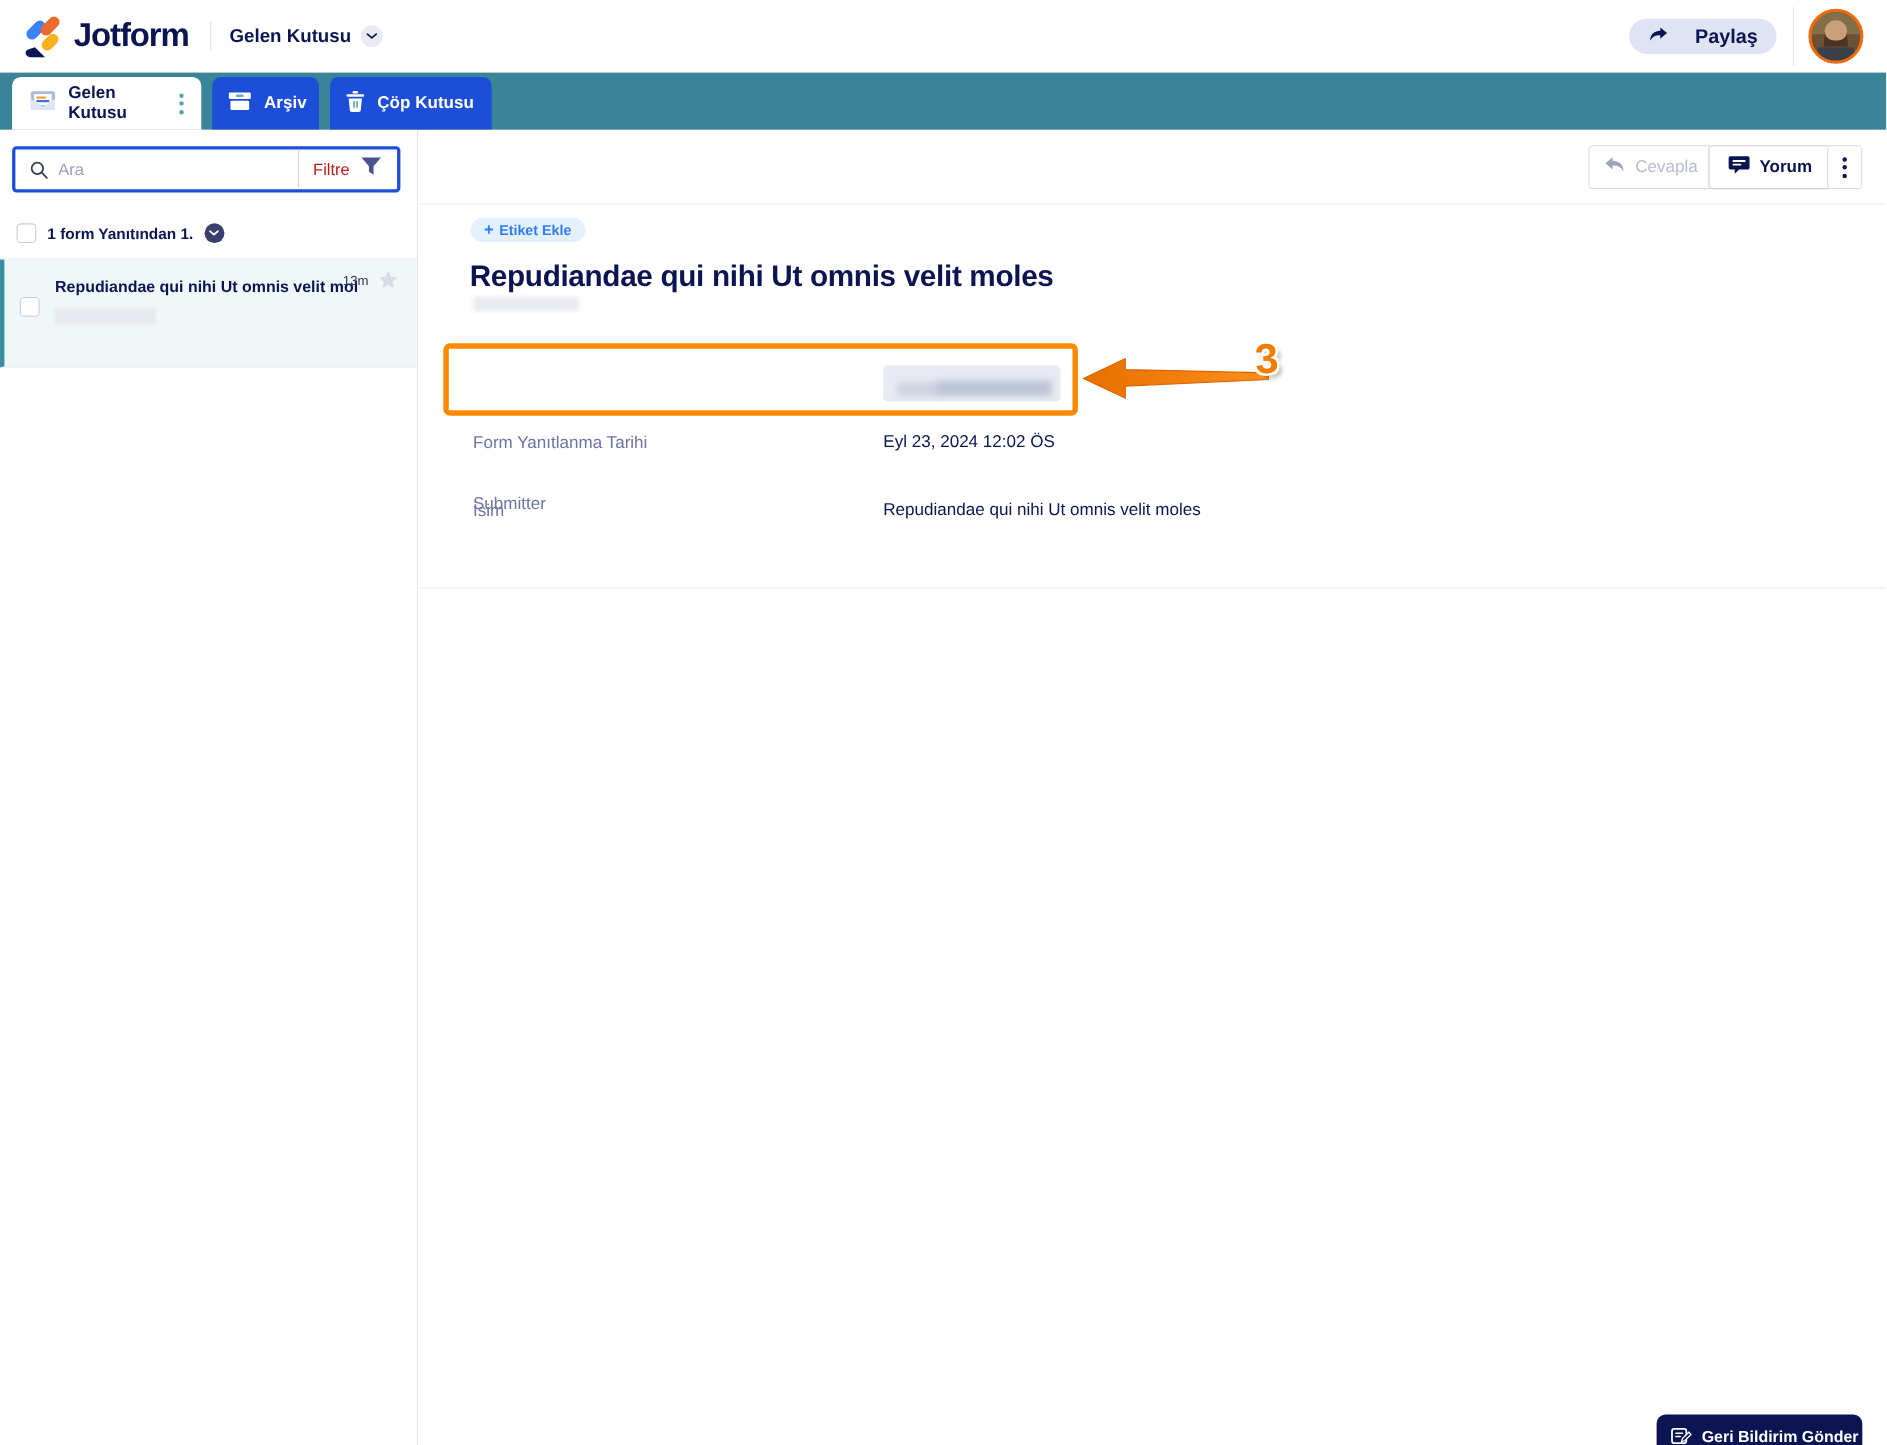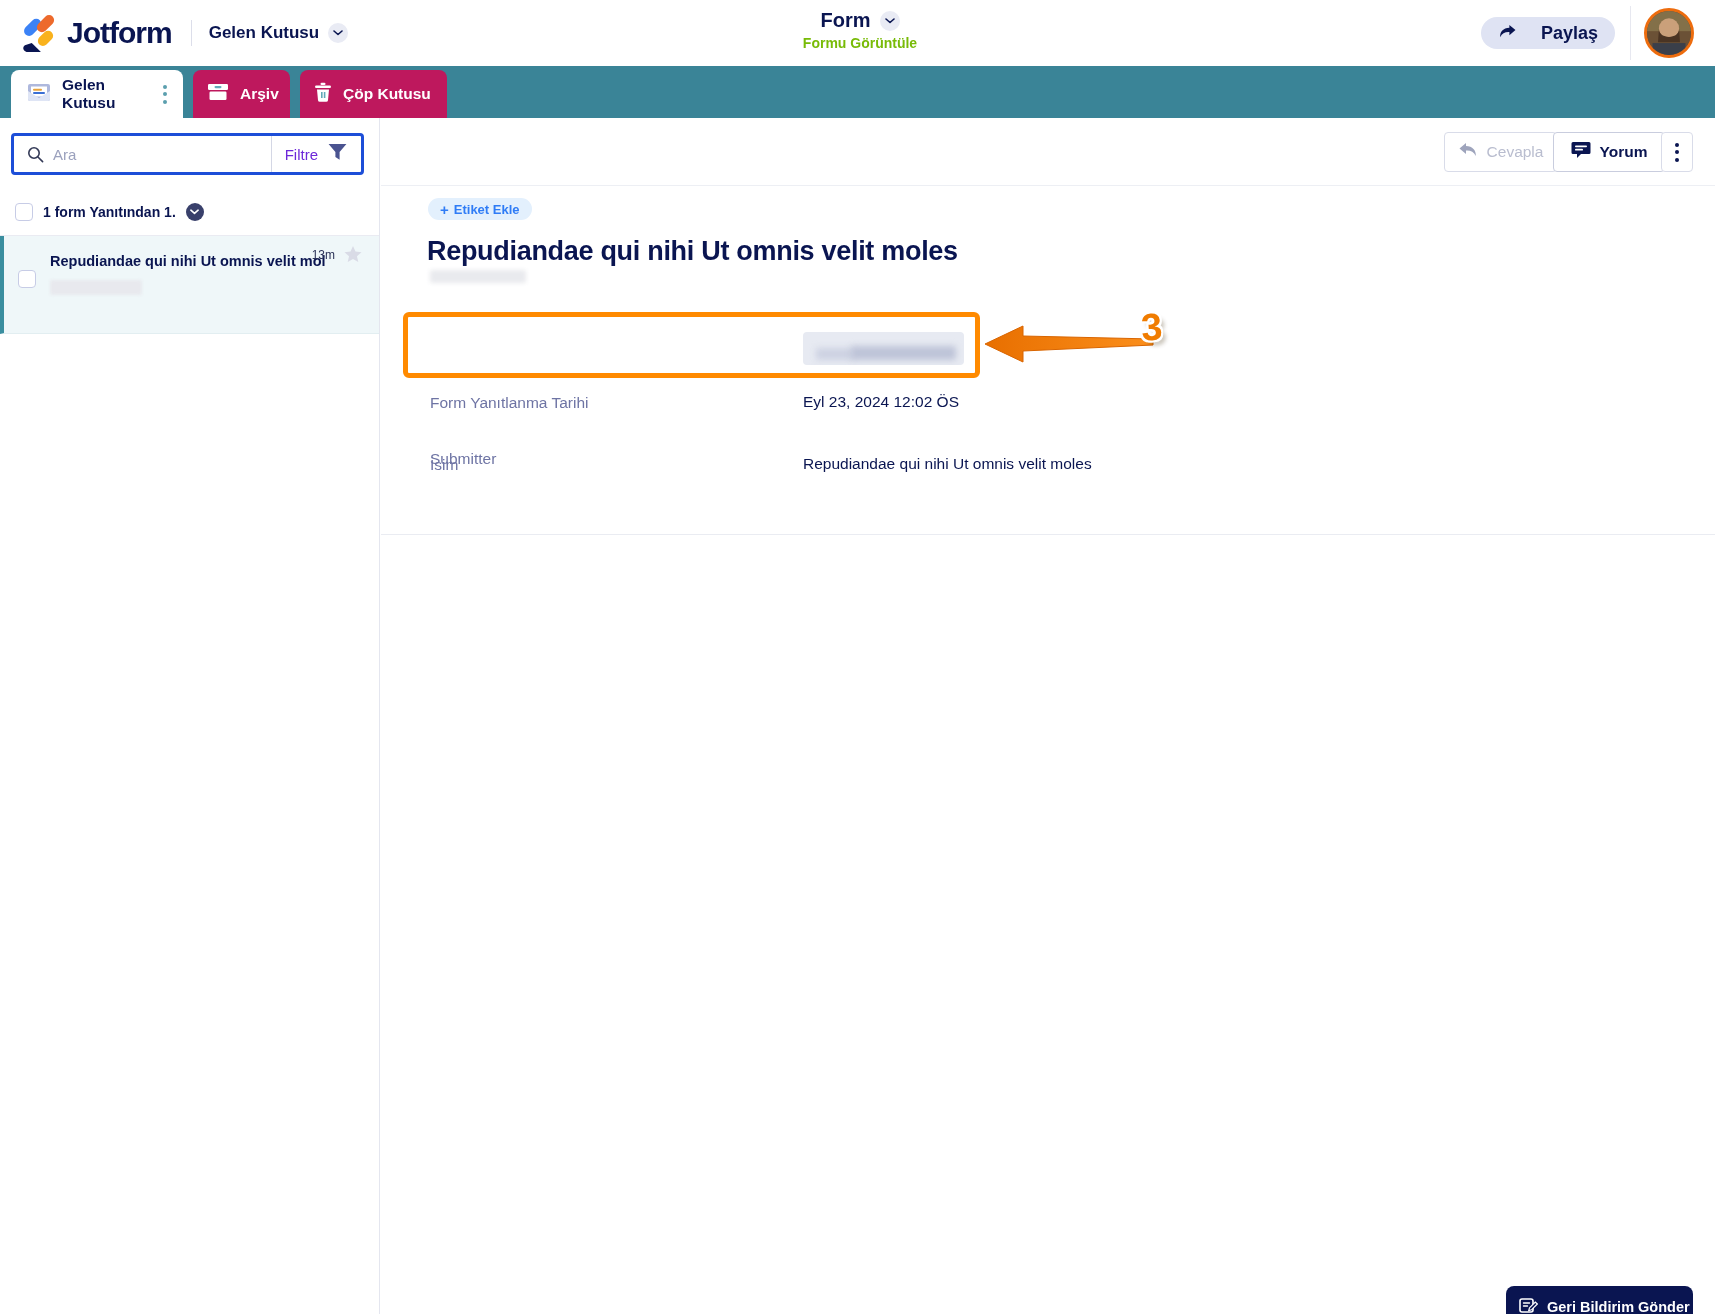--- a/index.html
+++ b/index.html
@@ -28,33 +28,33 @@
   .avatar { width:50px; height:50px; border-radius:50%; border:3px solid #ed6c0e; overflow:hidden; cursor:pointer; background:#6b5136; }
   .avatar svg { display:block; filter:blur(0.4px); }
 
   
   .tabbar { position:absolute; top:66px; left:0; right:0; height:52px; background:#3a8497; }
   .tab { position:absolute; top:4px; height:48px; border-radius:8px 8px 0 0; display:flex; align-items:center; cursor:pointer; }
   .tab-active { left:11px; width:172px; background:#fff; padding:0 12px 0 16px; gap:11px; }
   .tab-active .tab-label { font-size:15.5px; font-weight:700; color:#0a1551; }
   .tab-kebab { margin-left:auto; display:flex; flex-direction:column; gap:3.5px; padding:6px 4px; cursor:pointer; }
   .tab-kebab i { width:4px; height:4px; border-radius:50%; background:#5b9fae; }
-  .tab-inactive { background:#be185d; padding:0 14px; gap:11px; }
+  .tab-inactive { background:#1d4ed8; padding:0 14px; gap:11px; }
   .tab-inactive .tab-label { font-size:15.5px; font-weight:600; color:#fff; }
   .tab-archive { left:193px; width:97px; }
   .tab-trash { left:300px; width:147px; }
 
   
   .sidebar { position:absolute; top:118px; left:0; width:380px; bottom:0; background:#fff; border-right:1px solid #e4e6ef; }
   .search-wrap { position:absolute; left:11px; top:15px; width:353px; height:42px; border:3px solid #1d4ed8; border-radius:4px; display:flex; align-items:center; background:#fff; }
   .search-icon-box { padding:0 9px 0 13px; display:flex; align-items:center; }
   .search-input { border:none; outline:none; flex:1; min-width:0; font-size:15px; font-family:inherit; color:#0a1551; }
   .search-input::placeholder { color:#9ba1bd; }
   .filter { display:flex; align-items:center; gap:9px; height:100%; border-left:1px solid #d4d7e5; padding:0 13px; cursor:pointer; }
-  .filter-label { font-size:15px; color:#6d28d9;text-align:right; }
+  .filter-label { font-size:15px; color:#b91c1c;text-align:right; }
 
   .list-header { position:absolute; left:0; top:76px; height:36px; display:flex; align-items:center; padding-left:15px; gap:10px; }
   .checkbox { width:18px; height:18px; border:1.5px solid #c7cce6; border-radius:4px; background:#fff; cursor:pointer; flex:0 0 auto; }
   .list-header-label { font-size:14px; font-weight:700; color:#0a1551; }
   .badge-chev { width:18px; height:18px; border-radius:50%; background:#39406b; display:flex; align-items:center; justify-content:center; cursor:pointer; }
   .side-div { position:absolute; left:0; right:0; top:117px; height:1px; background:#eaebf2; }
 
   .list-item { position:absolute; left:0; right:0; top:118px; height:98px; background:#eff7f9; border-left:4px solid #3a8e9f; border-bottom:1px solid #e2eef1; cursor:pointer; }
   .item-check { position:absolute; left:14px; top:34px; }
   .item-title { position:absolute; left:46px; top:17px; font-size:14.5px; font-weight:700; color:#0a1551; white-space:nowrap; }
@@ -115,31 +115,20 @@
       <div class="workspace">
         <span class="workspace-label">Gelen Kutusu</span>
         <span class="chev-circle">
           <svg width="10" height="6" viewBox="0 0 10 6">
               <path d="M1 1l4 3.5L9 1" fill="none" stroke="#0a1551" stroke-width="1.6" stroke-linecap="round" stroke-linejoin="round"></path>
             </svg>
         </span>
       </div>
     </div>
 
-    <div class="topbar-center">
-      <div class="form-title-row">
-        <span class="form-title">Form</span>
-        <span class="chev-circle">
-          <svg width="10" height="6" viewBox="0 0 10 6">
-              <path d="M1 1l4 3.5L9 1" fill="none" stroke="#0a1551" stroke-width="1.6" stroke-linecap="round" stroke-linejoin="round"></path>
-            </svg>
-        </span>
-      </div>
-      <a class="view-form">Formu Görüntüle</a>
-    </div>
 
     <div class="topbar-right">
       <button class="share-btn">
         <span>
           <svg width="19" height="15" viewBox="0 0 20 16">
               <path d="M12 1l6.5 5.5L12 12V8.6C7.4 8.3 4.2 10 2.2 14 1.9 8.2 5.4 4.4 12 4.1Z" fill="#0a1551"></path>
             </svg>
         </span>
         <span>Paylaş</span>
       </button>

